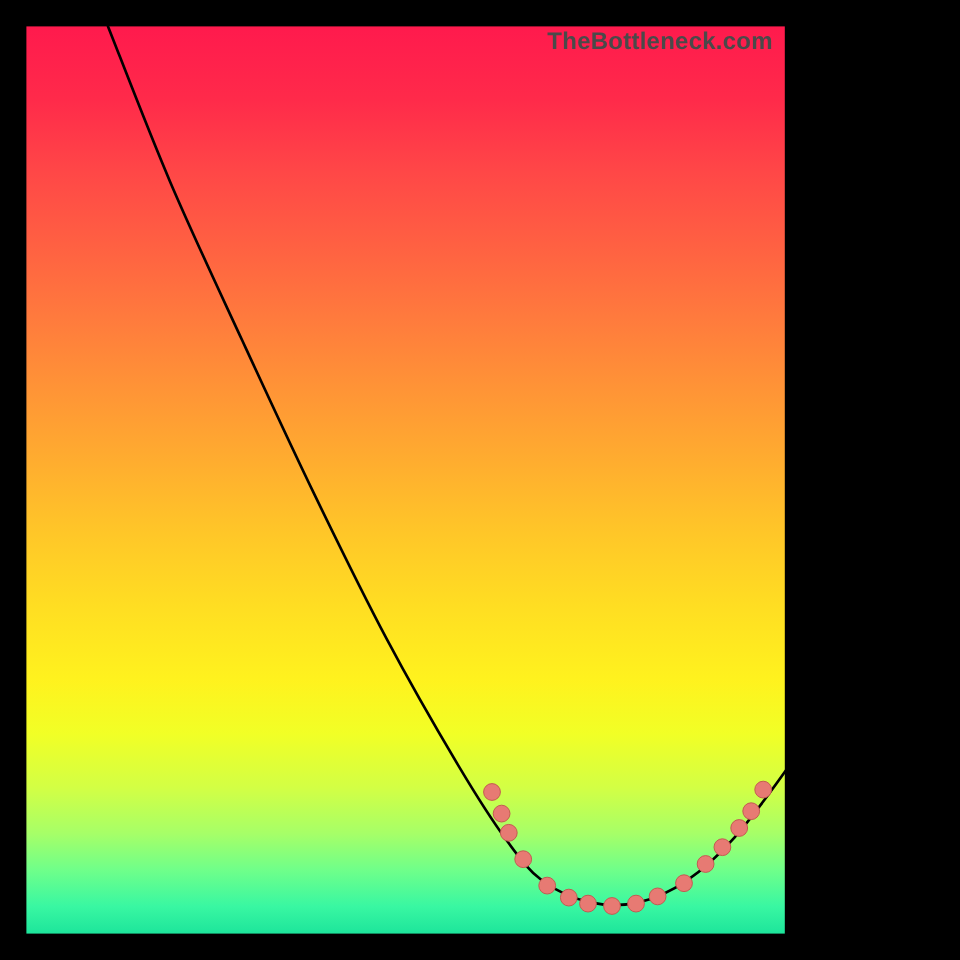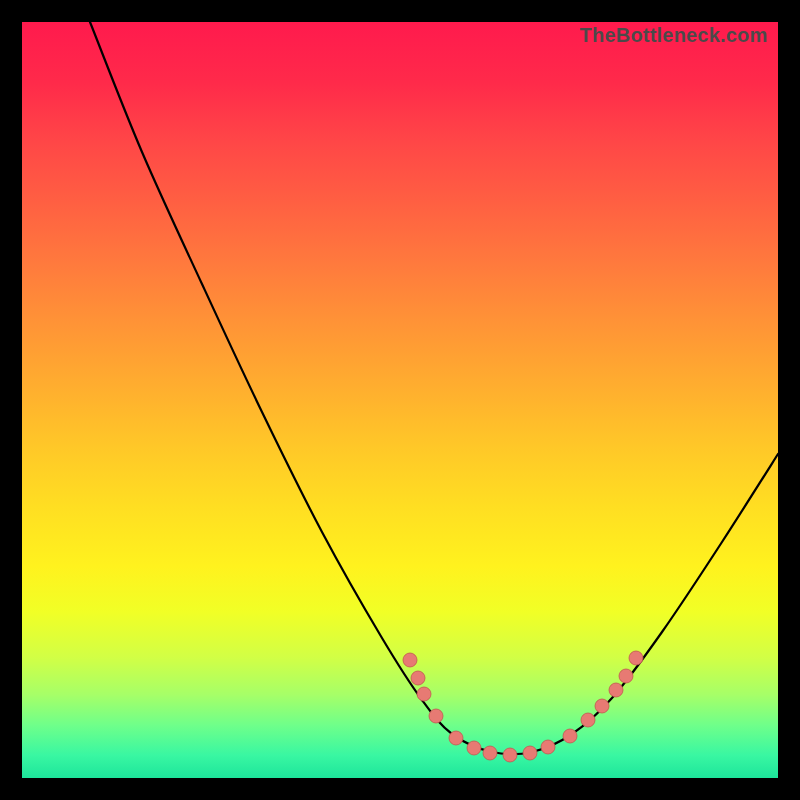--- a/index.html
+++ b/index.html
@@ -8,21 +8,21 @@
     width: 800px;
     height: 800px;
     background: #000;
     overflow: hidden;
     font-family: Arial, Helvetica, sans-serif;
   }
   .frame {
     position: absolute;
     left: 22px;
     top: 22px;
-    width: 756px;
+    width: 632px;
     height: 756px;
     background: linear-gradient(to bottom,
       #ff1a4d 0%,
       #ff2a4a 8%,
       #ff4747 16%,
       #ff6042 24%,
       #ff7a3d 32%,
       #ff9436 40%,
       #ffad2f 48%,
       #ffc728 56%,

